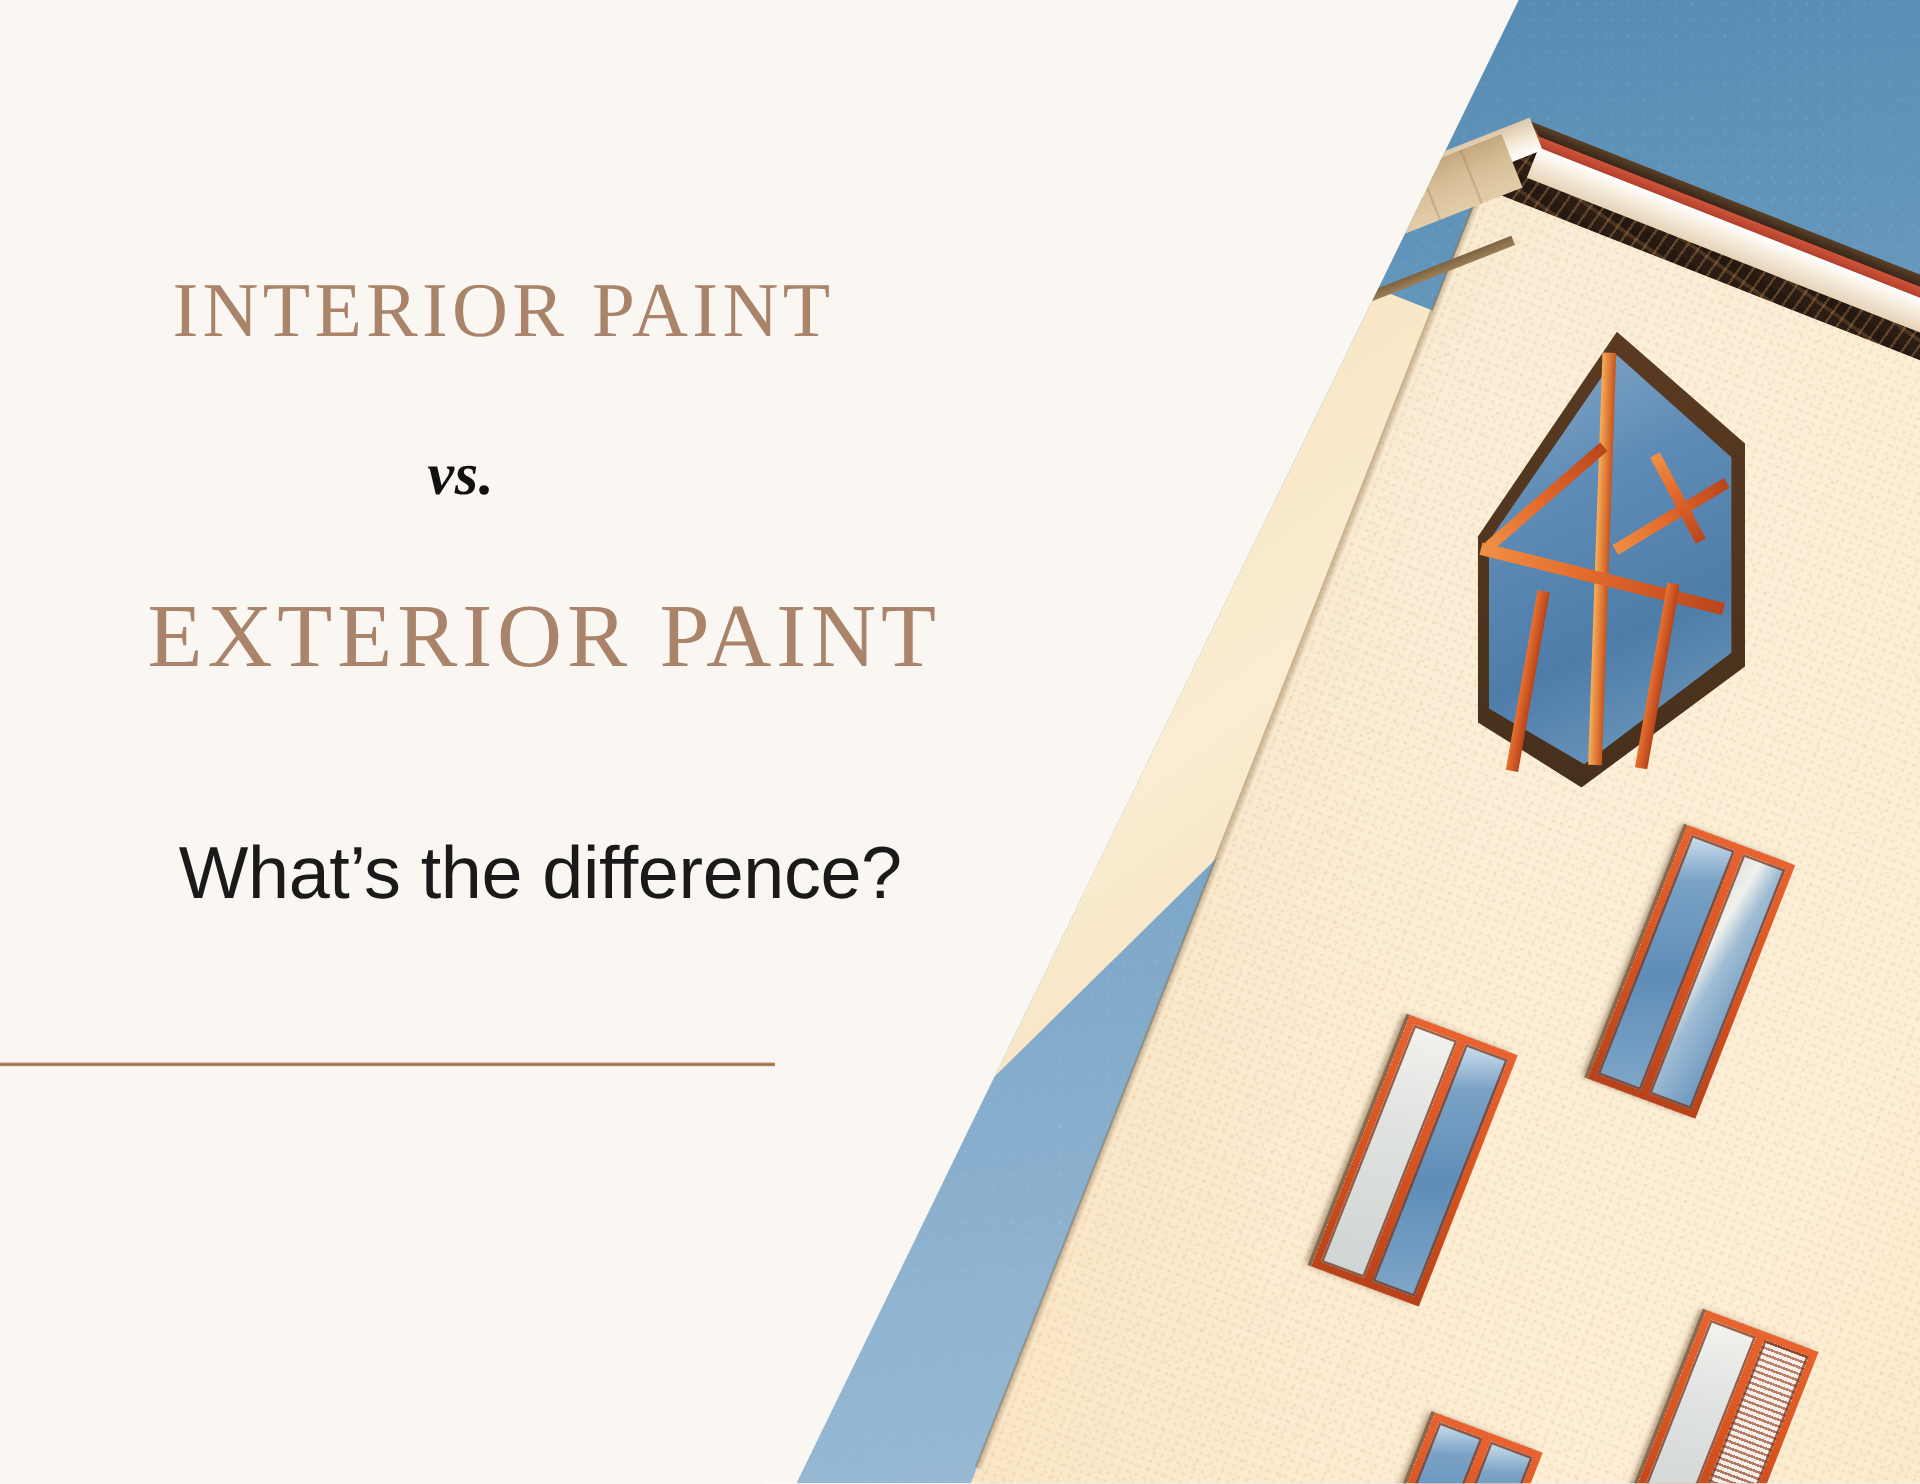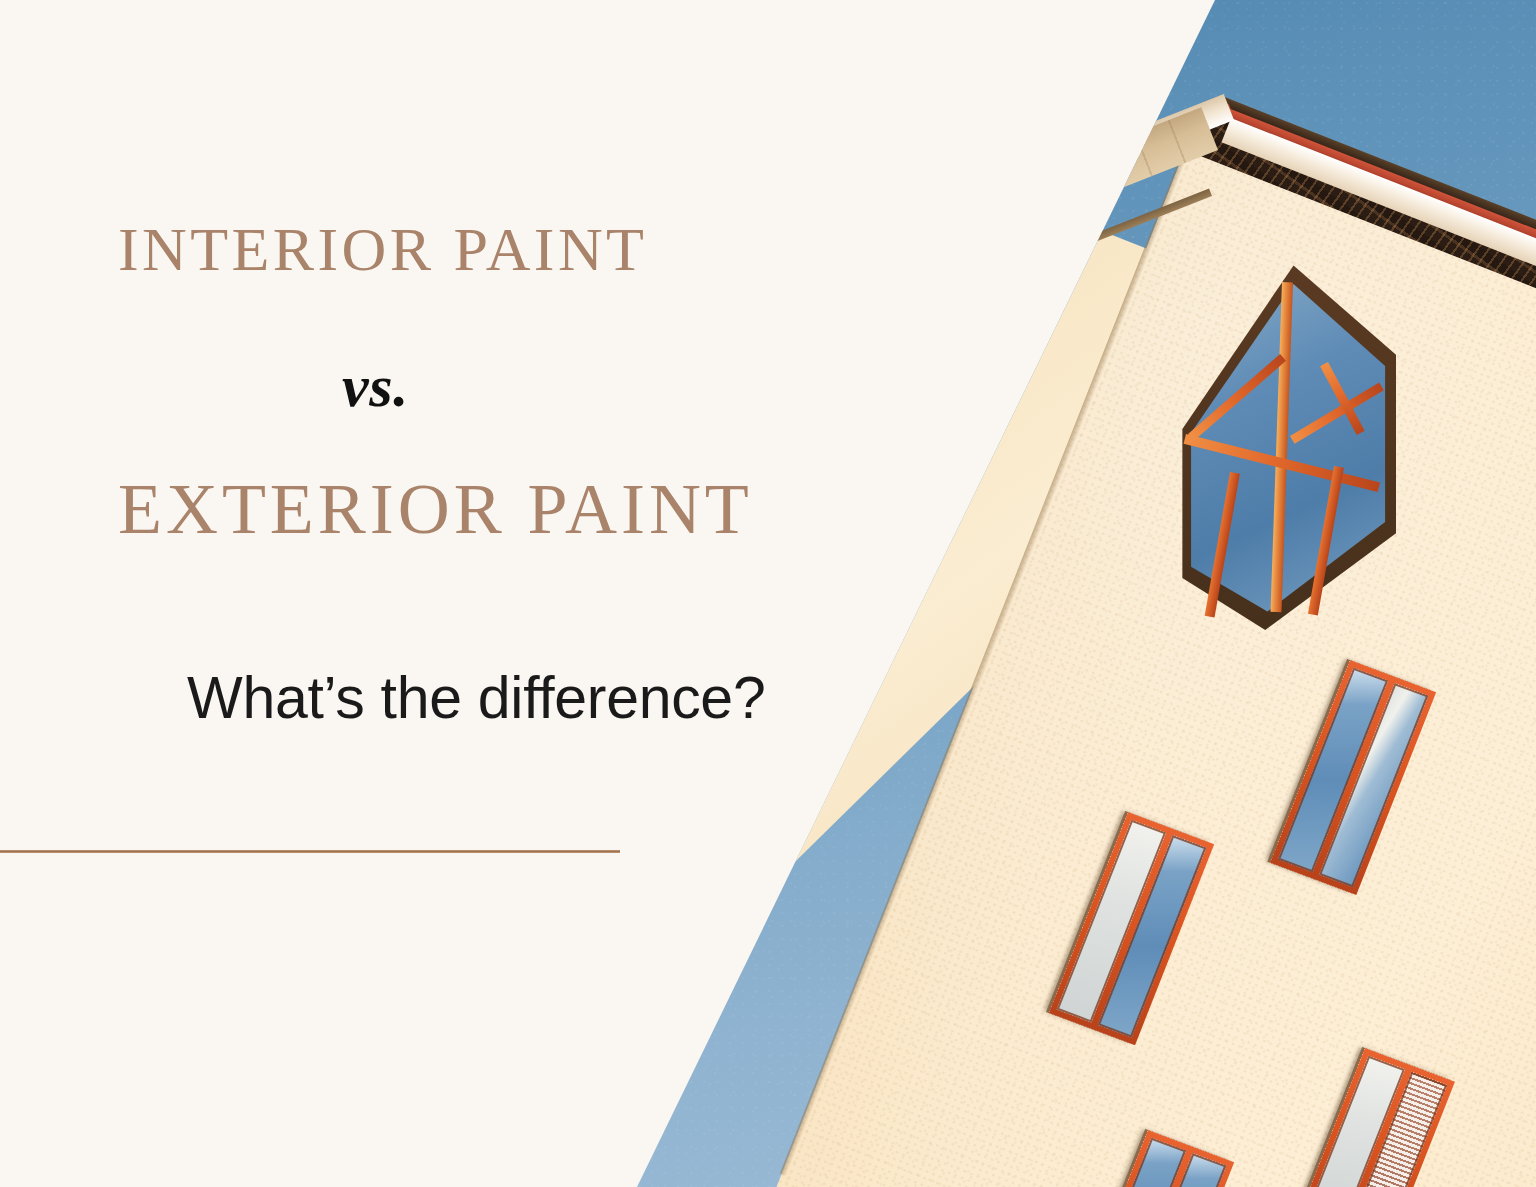--- a/index.html
+++ b/index.html
@@ -231,43 +231,42 @@
   
   .title-line {
     position: absolute;
     left: 118px;
     color: #a9836a;
     font-family: "Liberation Serif", "DejaVu Serif", serif;
     font-weight: 400;
     letter-spacing: 0.055em;
     white-space: nowrap;
   }
-  #title-1 { top: 214px; font-size: 62px; }
+  #title-1 { top: 214px; font-size: 62px; margin-left: 20px; }
   #title-2 { top: 468px; font-size: 72px; }
   #vs {
     position: absolute;
     left: 342px; top: 352px;
     font-family: "Liberation Serif", "DejaVu Serif", serif;
     font-style: italic;
     font-weight: 700;
-    font-size: 60px;
+    font-size: 48px;
     color: #111111;
     letter-spacing: .01em;
     text-align: center;
   }
   #subtitle {
     position: absolute;
     left: 143px; top: 664px;
     font-family: "Liberation Sans", "DejaVu Sans", sans-serif;
     font-weight: 400;
     font-size: 59px;
     color: #1a1a1a;
     letter-spacing: -0.005em;
     white-space: nowrap;
-    margin-left: 44px;
   }
   #rule {
     position: absolute;
     left: 0; top: 850px;
     width: 620px; height: 3px;
     background: linear-gradient(180deg, #c39a78 0%, #9c6f4c 55%, #c7a384 100%);
   }
 </style>
 </head>
 <body>

